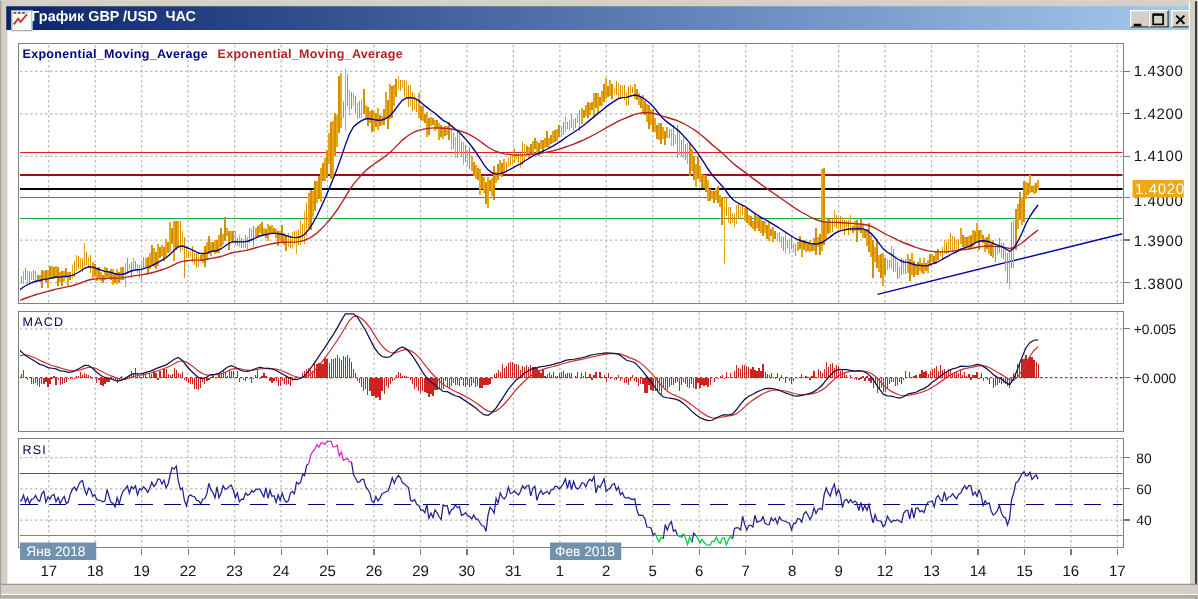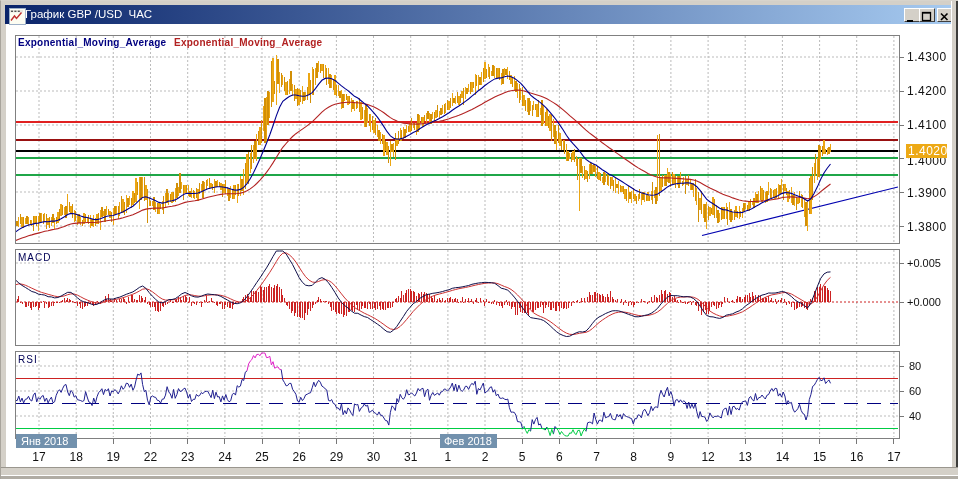--- a/index.html
+++ b/index.html
@@ -2,21 +2,21 @@
 <html><head><meta charset="utf-8"><style>
 html,body{margin:0;padding:0}
 body{width:958px;height:479px;overflow:hidden;font-family:"Liberation Sans",sans-serif}
 #win{position:relative;width:958px;height:479px;background:#d4d0c8;
 border-top:1px solid #d8d4cc;border-left:1px solid #a8a49c;box-sizing:border-box}
 #edge-r{z-index:5;position:absolute;right:0;top:0;width:7px;height:479px;background:linear-gradient(90deg,#fff 0 1px,#d4d0c8 1px 5px,#3c3c3a 5px)}
 #edge-b{z-index:5;position:absolute;left:0;bottom:0;width:958px;height:12px;background:linear-gradient(#9a968e 0 1px,#d4d0c8 1px 8px,#fff 8px 9px,#b0aca4 9px)}
 #client{position:absolute;left:5px;top:23px;width:946px;height:444px;background:#fff}
 #title{position:absolute;left:4px;top:4px;width:948px;height:19px;
 background:linear-gradient(90deg,#0a246a,#a6caf0)}
-#title .txt{position:absolute;left:20px;top:3px;color:#fff;font-size:11.5px;font-weight:normal;white-space:pre}
+#title .txt{position:absolute;left:20px;top:3px;color:#fff;font-size:11.5px;font-weight:bold;white-space:pre}
 #icon{position:absolute;left:4px;top:3px;width:15px;height:15px;background:#fdfdf2;border:1px solid #9db0c8}
 .btn{position:absolute;top:3px;width:16px;height:14px;background:#d4d0c8;
 border-top:1px solid #fff;border-left:1px solid #fff;border-right:1px solid #404040;border-bottom:1px solid #404040;box-sizing:border-box}
 </style></head><body>
 <div id="win">
 <div id="client"></div>
 <div id="title">
  <div id="icon"><svg width="13" height="13" viewBox="0 0 13 13">
           <rect x="0" y="0" width="13" height="2.4" fill="#e8e8e0"></rect>
           <rect x="1" y="0.6" width="2" height="1.4" fill="#555"></rect>

